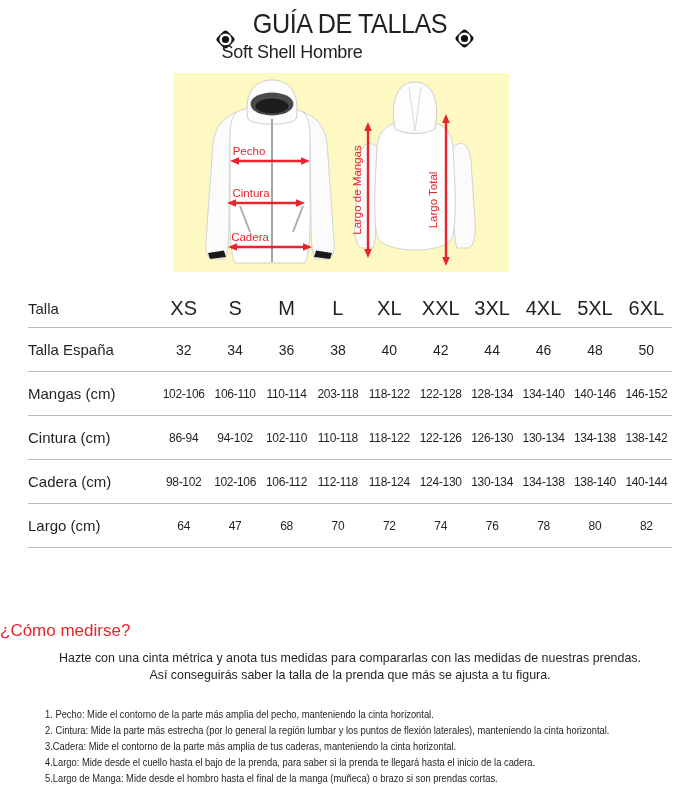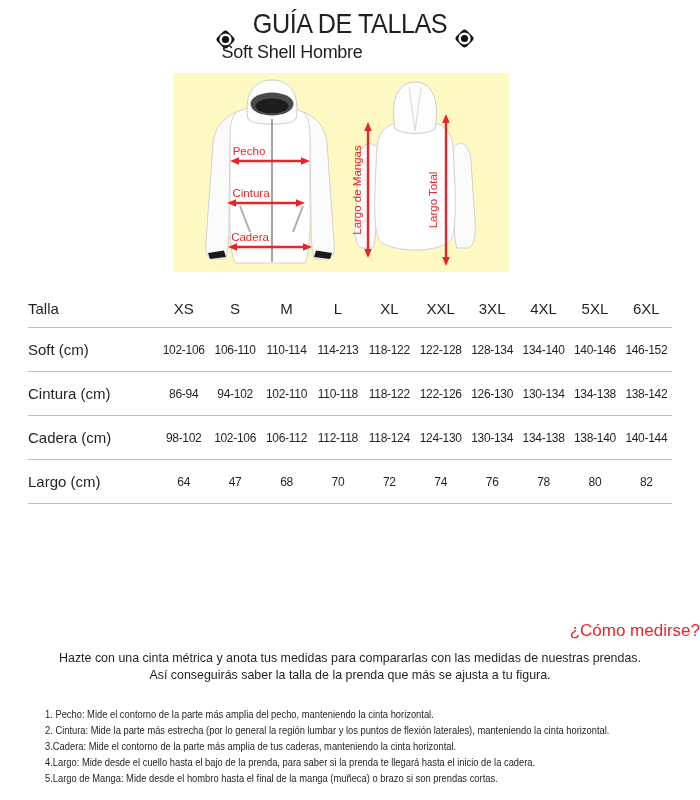--- a/index.html
+++ b/index.html
@@ -23,25 +23,25 @@
   
   .figure-panel{position:absolute;left:173px;top:73px;width:336px;height:199px;background:#fef9c3;}
   .figure-panel svg{position:absolute;left:0;top:0;}
   .fig-label{fill:#e8242c;font-family:"Liberation Sans",sans-serif;font-size:11.5px;}
   
   .size-table{position:absolute;left:28px;top:290px;width:644px;}
   .trow{display:flex;align-items:center;height:43px;border-bottom:1px solid #bdbdbd;}
   .trow.first{height:37px;}
   .tlabel{width:130px;font-size:15px;}
   .tcell{flex:1;text-align:center;font-size:12px;letter-spacing:-0.3px;}
-  .trow.first .tcell{font-size:15px;letter-spacing:0;}
+  .trow.first .tcell{font-size:20px;letter-spacing:0;}
   .trow.second .tcell{font-size:14px;letter-spacing:0;}
   
   .howto-heading{
-    position:absolute;top:621px;left:0;width:700px;text-align:right;
+    position:absolute;top:621px;left:0;width:700px;text-align:left;
     color:#e8242c;font-size:17px;font-weight:400;
   }
   .howto-intro{
     position:absolute;top:649px;left:0;width:700px;text-align:center;
     font-size:13.5px;line-height:17px;
     transform:scaleX(0.92);transform-origin:50% 0;
   }
   .steps{
     position:absolute;top:706px;left:45px;width:655px;
     font-size:11px;line-height:16px;white-space:nowrap;
@@ -140,26 +140,39 @@
         <div class="tcell">S</div>
         <div class="tcell">M</div>
         <div class="tcell">L</div>
         <div class="tcell">XL</div>
         <div class="tcell">XXL</div>
         <div class="tcell">3XL</div>
         <div class="tcell">4XL</div>
         <div class="tcell">5XL</div>
         <div class="tcell">6XL</div>
       </div>
-      <div class="trow">
-        <div class="tlabel">Soft (cm)</div>
+      <div class="trow second">
+        <div class="tlabel">Talla España</div>
+        <div class="tcell">32</div>
+        <div class="tcell">34</div>
+        <div class="tcell">36</div>
+        <div class="tcell">38</div>
+        <div class="tcell">40</div>
+        <div class="tcell">42</div>
+        <div class="tcell">44</div>
+        <div class="tcell">46</div>
+        <div class="tcell">48</div>
+        <div class="tcell">50</div>
+      </div>
+      <div class="trow">
+        <div class="tlabel">Mangas (cm)</div>
         <div class="tcell">102-106</div>
         <div class="tcell">106-110</div>
         <div class="tcell">110-114</div>
-        <div class="tcell">114-213</div>
+        <div class="tcell">203-118</div>
         <div class="tcell">118-122</div>
         <div class="tcell">122-128</div>
         <div class="tcell">128-134</div>
         <div class="tcell">134-140</div>
         <div class="tcell">140-146</div>
         <div class="tcell">146-152</div>
       </div>
       <div class="trow">
         <div class="tlabel">Cintura (cm)</div>
         <div class="tcell">86-94</div>

